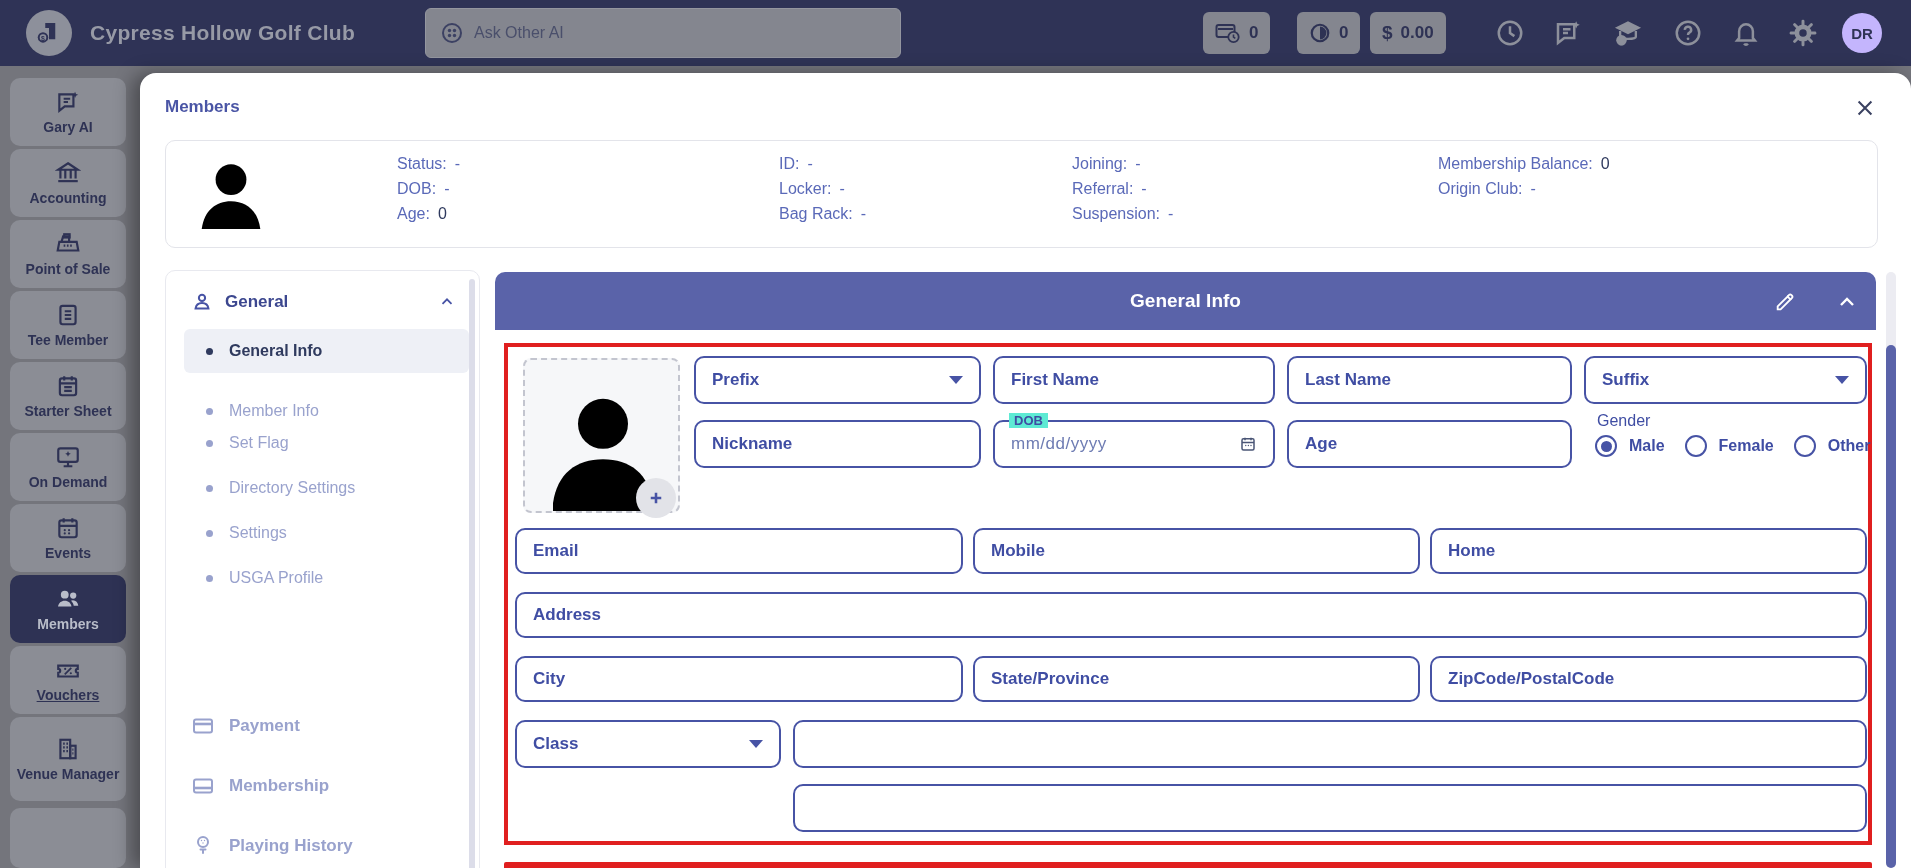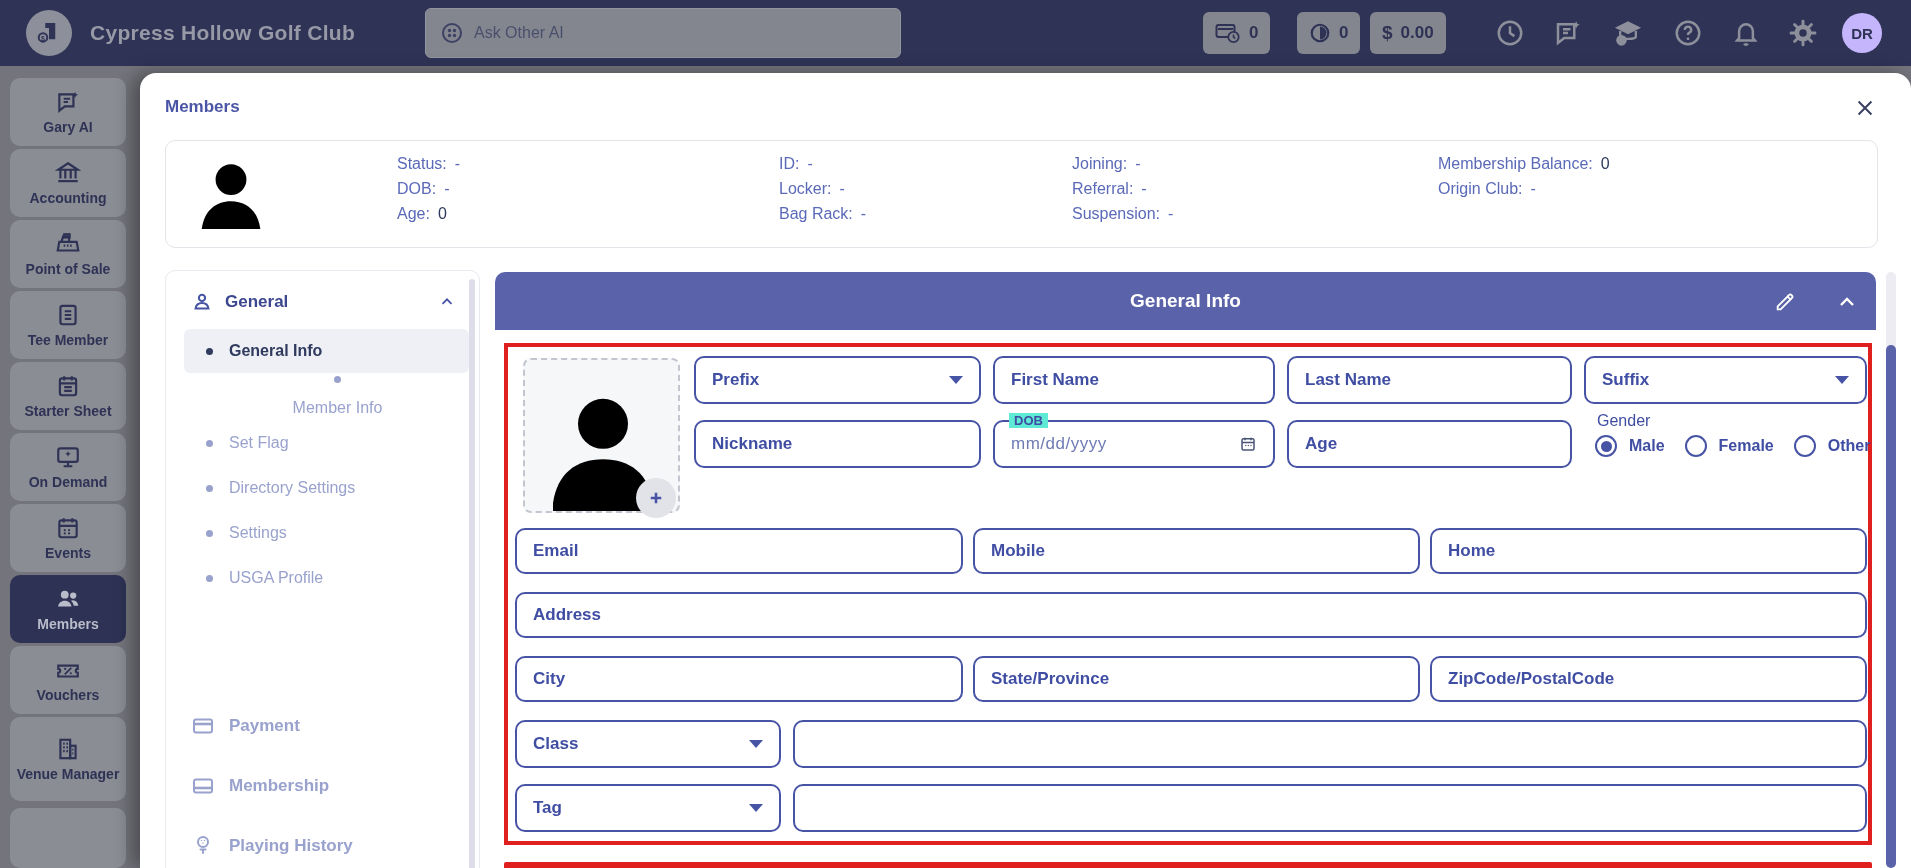--- a/index.html
+++ b/index.html
@@ -240,21 +240,21 @@
   </div>
   <div class="abs side-tile active" style="top:575px;height:68px;">
     <svg width="28" height="26" viewBox="0 0 24 24" fill="currentColor">
       <circle cx="9" cy="8" r="3.6"></circle>
         <path d="M2.8 19c.4-3.4 2.9-5.4 6.2-5.4s5.8 2 6.2 5.4z"></path>
       <circle cx="16.8" cy="8.8" r="2.9"></circle>
         <path d="M16.5 13.2c2.8.2 4.6 2 5 5h-4.2c-.3-2-1.2-3.7-2.6-4.7z"></path>
     </svg>
     <span class="lbl">Members</span>
   </div>
-  <div class="abs side-tile" style="top:646px;height:68px;">
+  <div class="abs side-tile" style="top:646px;height:68px;text-decoration:underline;">
     <svg width="26" height="26" viewBox="0 0 24 24" fill="none" stroke="currentColor" stroke-width="2">
       <path d="M3 8h18v3a1.8 1.8 0 0 0 0 3.6V18H3v-3.4A1.8 1.8 0 0 0 3 11z"></path>
       <circle cx="9.4" cy="11" r="1" fill="currentColor" stroke="none"></circle>
       <circle cx="14.6" cy="15" r="1" fill="currentColor" stroke="none"></circle>
       <path d="M9 16l6-6" stroke-width="1.6"></path>
     </svg>
     <span class="lbl">Vouchers</span>
   </div>
   <div class="abs side-tile" style="top:717px;height:84px;">
     <svg width="26" height="26" viewBox="0 0 24 24" fill="none" stroke="currentColor" stroke-width="2">
@@ -344,21 +344,21 @@
         <span class="chev">
           <svg width="18" height="18" viewBox="0 0 24 24" fill="none" stroke="currentColor" stroke-width="2.4">
               <path d="M6 14.5l6-6 6 6"></path>
             </svg>
         </span>
       </div>
       <div class="abs nav-item active" style="top:58px;">
         <span class="dot"></span>
           <span>General Info</span>
       </div>
-      <div class="abs nav-item" style="top:105px;flex-direction:column;">
+      <div class="abs nav-item" style="top:118px;">
         <span class="dot"></span>
           <span>Member Info</span>
       </div>
       <div class="abs nav-item" style="top:150px;">
         <span class="dot"></span>
           <span>Set Flag</span>
       </div>
       <div class="abs nav-item" style="top:195px;">
         <span class="dot"></span>
           <span>Directory Settings</span>
@@ -502,22 +502,18 @@
     </div>
 
     <div class="abs field" style="left:375px;top:647px;width:266px;">
       <span class="sel-lbl">Class</span>
       <span class="caret"></span>
     </div>
     <div class="abs field" style="left:653px;top:647px;width:1074px;">
       <input style="">
     </div>
 
-    <div class="abs field" style="left:375px;top:711px;width:266px;">
-      <span class="sel-lbl">Tag</span>
-      <span class="caret"></span>
-    </div>
     <div class="abs field" style="left:653px;top:711px;width:1074px;">
       <input style="">
     </div>
 
   </div>
 </div>
 
 </body></html>

